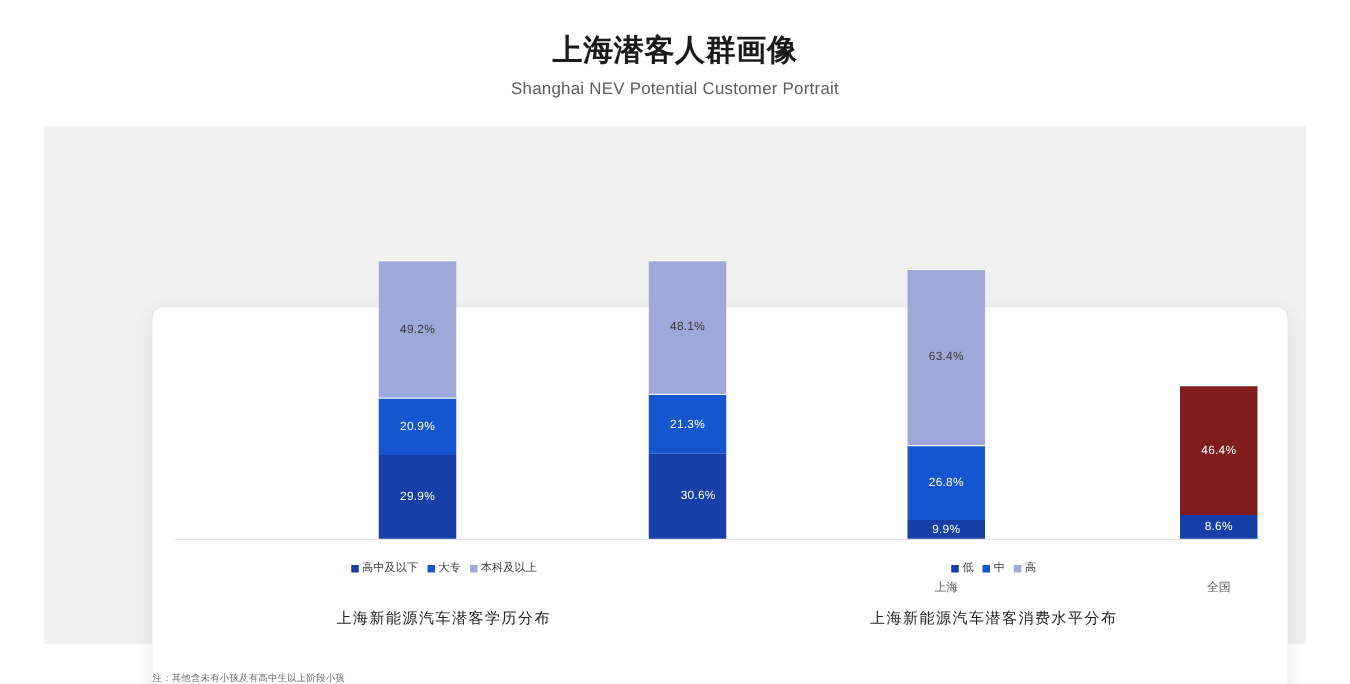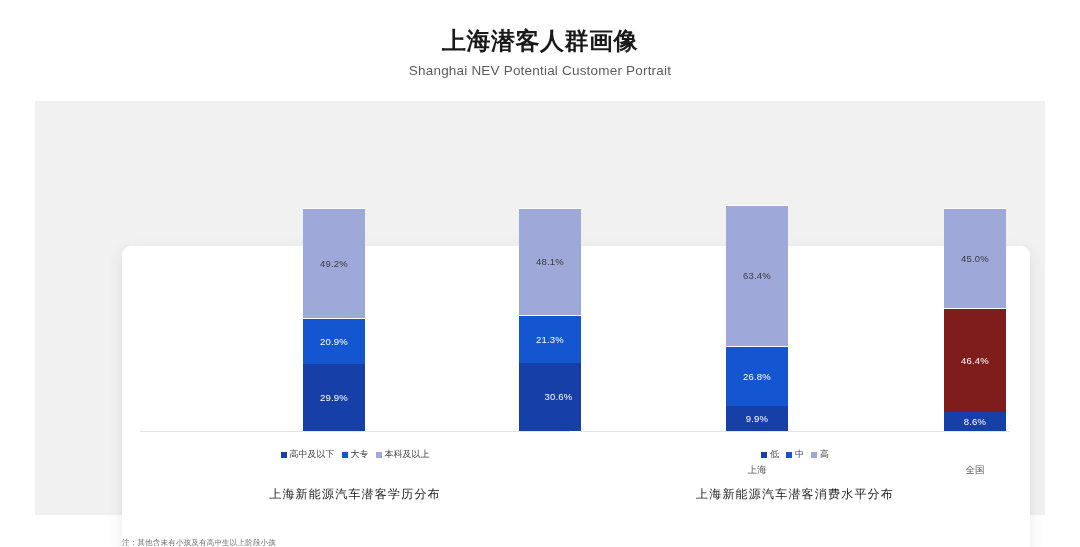--- a/index.html
+++ b/index.html
@@ -225,39 +225,36 @@
               <span>本科及以上</span>
             </div>
           </div>
         <div class="chart-caption">上海新能源汽车潜客学历分布</div>
       </div>
 
       <div class="chart-block right">
         <div class="plot">
           <div class="axis-line"></div>
           <div class="bar" style="left:146px">
-              <div class="seg" style="height: 25px; background: rgb(23, 63, 168); color: rgb(255, 255, 255);">
+              <div class="seg" style="height: 15px; background: rgb(23, 63, 168); color: rgb(255, 255, 255);">
                 <span>9.9%</span>
               </div>
               <div class="seg" style="height: 59.7479px; background: rgb(19, 86, 208); color: rgb(255, 255, 255);">
                 <span>26.8%</span>
               </div>
               <div class="seg" style="height: 141.344px; background: rgb(158, 168, 217); color: rgb(58, 58, 58);">
                 <span>63.4%</span>
               </div>
             </div>
           <div class="bar" style="left:364px">
               <div class="seg" style="height: 19.1728px; background: rgb(23, 63, 168); color: rgb(255, 255, 255);">
                 <span>8.6%</span>
               </div>
               <div class="seg" style="height: 103.444px; background: #7f1d1d; color: rgb(255, 255, 255); text-align: right;">
                 <span>46.4%</span>
-              </div>
-              <div class="seg" style="height: 100.323px; background: rgb(158, 168, 217); color: rgb(58, 58, 58);">
-                <span>45.0%</span>
               </div>
             </div>
           <div class="cat-label" style="left:122px">上海</div>
           <div class="cat-label" style="left:340px">全国</div>
         </div>
         <div class="legend">
             <div class="legend-item">
               <span class="legend-swatch" style="background: rgb(23, 63, 168);"></span>
               <span>低</span>
             </div>

